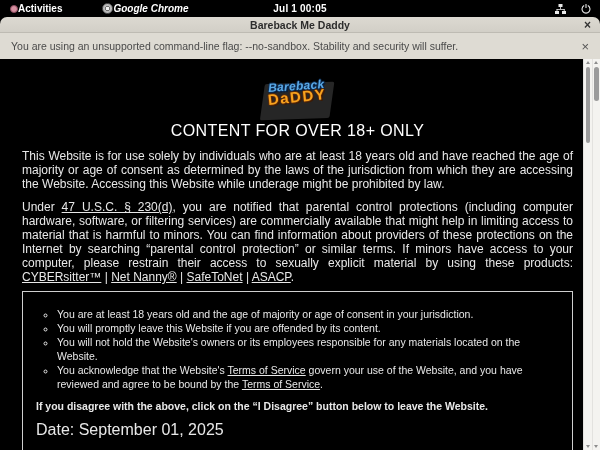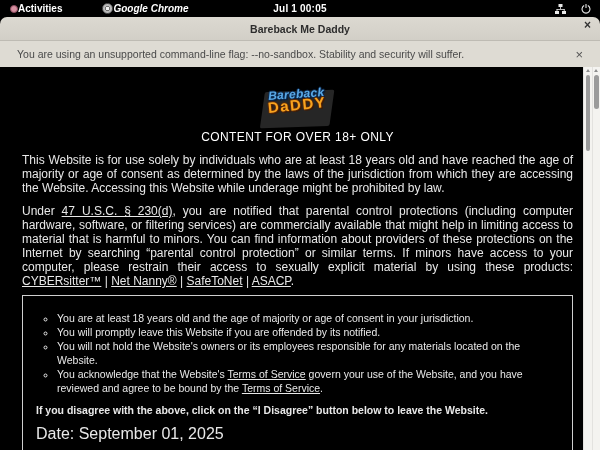--- a/index.html
+++ b/index.html
@@ -14,46 +14,46 @@
   .tb-chrome{margin-left:40px;font-style:italic;}
   .act-dot{width:8px;height:8px;border-radius:50%;background:#d68fa0;border:1px solid #8a4b5c;box-sizing:border-box;}
   .chrome-ic{width:9px;height:9px;border-radius:50%;
      background:radial-gradient(circle at 50% 50%, #efefef 0 1.6px, #6f6f6f 1.6px 2.6px, #b9b9b9 2.6px);
      border:0.5px solid #555;}
   .tb-clock{position:absolute;left:50%;transform:translateX(-50%);letter-spacing:0.2px;}
   .tb-right{margin-left:auto;margin-right:9px;display:flex;align-items:center;gap:15px;}
   .tb-right svg{display:block;}
 
   
-  .titlebar{height:24px;background:linear-gradient(#dcd9d1,#d2cfc7);border-radius:7px 7px 0 0;
+  .titlebar{height:16px;background:linear-gradient(#dcd9d1,#d2cfc7);border-radius:7px 7px 0 0;
             display:flex;align-items:center;justify-content:center;position:relative;
             font-size:10.5px;font-weight:bold;color:#2d2d2d;border-bottom:1px solid #bebbb3;box-sizing:border-box;}
   .titlebar .close{position:absolute;right:9px;top:1px;font-size:12px;color:#333;cursor:default;line-height:14px;}
 
   
   .infobar{height:26px;background:#dedbd3;display:flex;align-items:center;
-           font-size:10.5px;color:#4a4a4a;padding:0 17px;box-sizing:border-box;}
+           font-size:10.5px;color:#4a4a4a;padding:0 11px;box-sizing:border-box;}
   .infobar .close{margin-left:auto;font-size:13px;color:#555;cursor:default;}
 
   
   .content{position:relative;height:391px;background:#000;color:#e8e8e8;}
   .page-inner{margin:0 27px 0 22px;}
 
   
   .logo-wrap{display:flex;justify-content:center;padding-top:21px;height:38px;}
   .logo{position:relative;transform:rotate(-4deg);text-align:center;line-height:1;}
   .logo::before{content:"";position:absolute;left:-6px;right:-6px;top:3px;bottom:-1px;
                 background:#262626;transform:skew(-10deg) rotate(2deg);border-radius:2px;}
   .logo span{position:relative;display:block;font-weight:bold;}
   .logo-top{font-size:12px;font-style:italic;color:#5aa9e6;letter-spacing:0.3px;
             text-shadow:-1px 0 #0c2a50,1px 0 #0c2a50,0 -1px #0c2a50,0 1px #0c2a50,1.5px 1.5px 0 #071d39;}
   .logo-bottom{font-size:15px;color:#f8a21e;letter-spacing:1.5px;margin-top:-3px;transform:rotate(-2deg);
             text-shadow:-1px 0 #59290a,1px 0 #59290a,0 -1px #59290a,0 1px #59290a,1.5px 1.5px 0 #3c1a04;}
 
-  .heading{margin:4px 0 0;text-align:center;font-size:12px;font-weight:500;color:#fff;letter-spacing:0.4px;}
+  .heading{margin:4px 0 0;text-align:center;font-size:16px;font-weight:500;color:#fff;letter-spacing:0.4px;}
 
   p.body-text{margin:9px 0 0;font-size:12px;line-height:14px;text-align:justify;color:#e8e8e8;}
   a.lnk{color:#e8e8e8;text-decoration:underline;cursor:pointer;}
 
   .agree-box{margin-top:7px;border:1px solid #cfcfcf;padding:9px 13px 12px;box-sizing:border-box;}
   .agree-box .bold{font-weight:bold;font-size:10.5px;line-height:14px;margin:0;}
   .agree-box ul{margin:6px 0 0;padding-left:21px;list-style:circle;}
   .agree-box li{font-size:10.5px;line-height:14px;margin:0;}
   .agree-box .outro{margin-top:8px;}
   .agree-box .date{margin-top:8px;font-size:16px;}
@@ -127,21 +127,21 @@
 
     <h1 class="heading">CONTENT FOR OVER 18+ ONLY</h1>
 
     <p class="body-text">This Website is for use solely by individuals who are at least 18 years old and have reached the age of majority or age of consent as determined by the laws of the jurisdiction from which they are accessing the Website. Accessing this Website while underage might be prohibited by law.</p>
 
     <p class="body-text"><span>Under </span><a class="lnk" href="#">47 U.S.C. § 230(d)</a><span>, you are notified that parental control protections (including computer hardware, software, or filtering services) are commercially available that might help in limiting access to material that is harmful to minors. You can find information about providers of these protections on the Internet by searching “parental control protection” or similar terms. If minors have access to your computer, please restrain their access to sexually explicit material by using these products: </span><a class="lnk" href="#">CYBERsitter™</a><span> | </span><a class="lnk" href="#">Net Nanny®</a><span> | </span><a class="lnk" href="#">SafeToNet</a><span> | </span><a class="lnk" href="#">ASACP</a><span>.</span></p>
 
     <div class="agree-box">
       <ul>
           <li><span>You are at least 18 years old and the age of majority or age of consent in your jurisdiction.</span></li>
-          <li><span>You will promptly leave this Website if you are offended by its notified.</span></li>
+          <li><span>You will promptly leave this Website if you are offended by its content.</span></li>
           <li><span>You will not hold the Website's owners or its employees responsible for any materials located on the Website.</span></li>
           <li><span>You acknowledge that the Website's </span><a class="lnk" href="#">Terms of Service</a><span> govern your use of the Website, and you have reviewed and agree to be bound by the </span><a class="lnk" href="#">Terms of Service</a><span>.</span></li>
         </ul>
       <p class="bold outro">If you disagree with the above, click on the “I Disagree” button below to leave the Website.</p>
       <p class="date">Date: September 01, 2025</p>
     </div>
 
   </div>
 
   <div class="scroll-strip">

